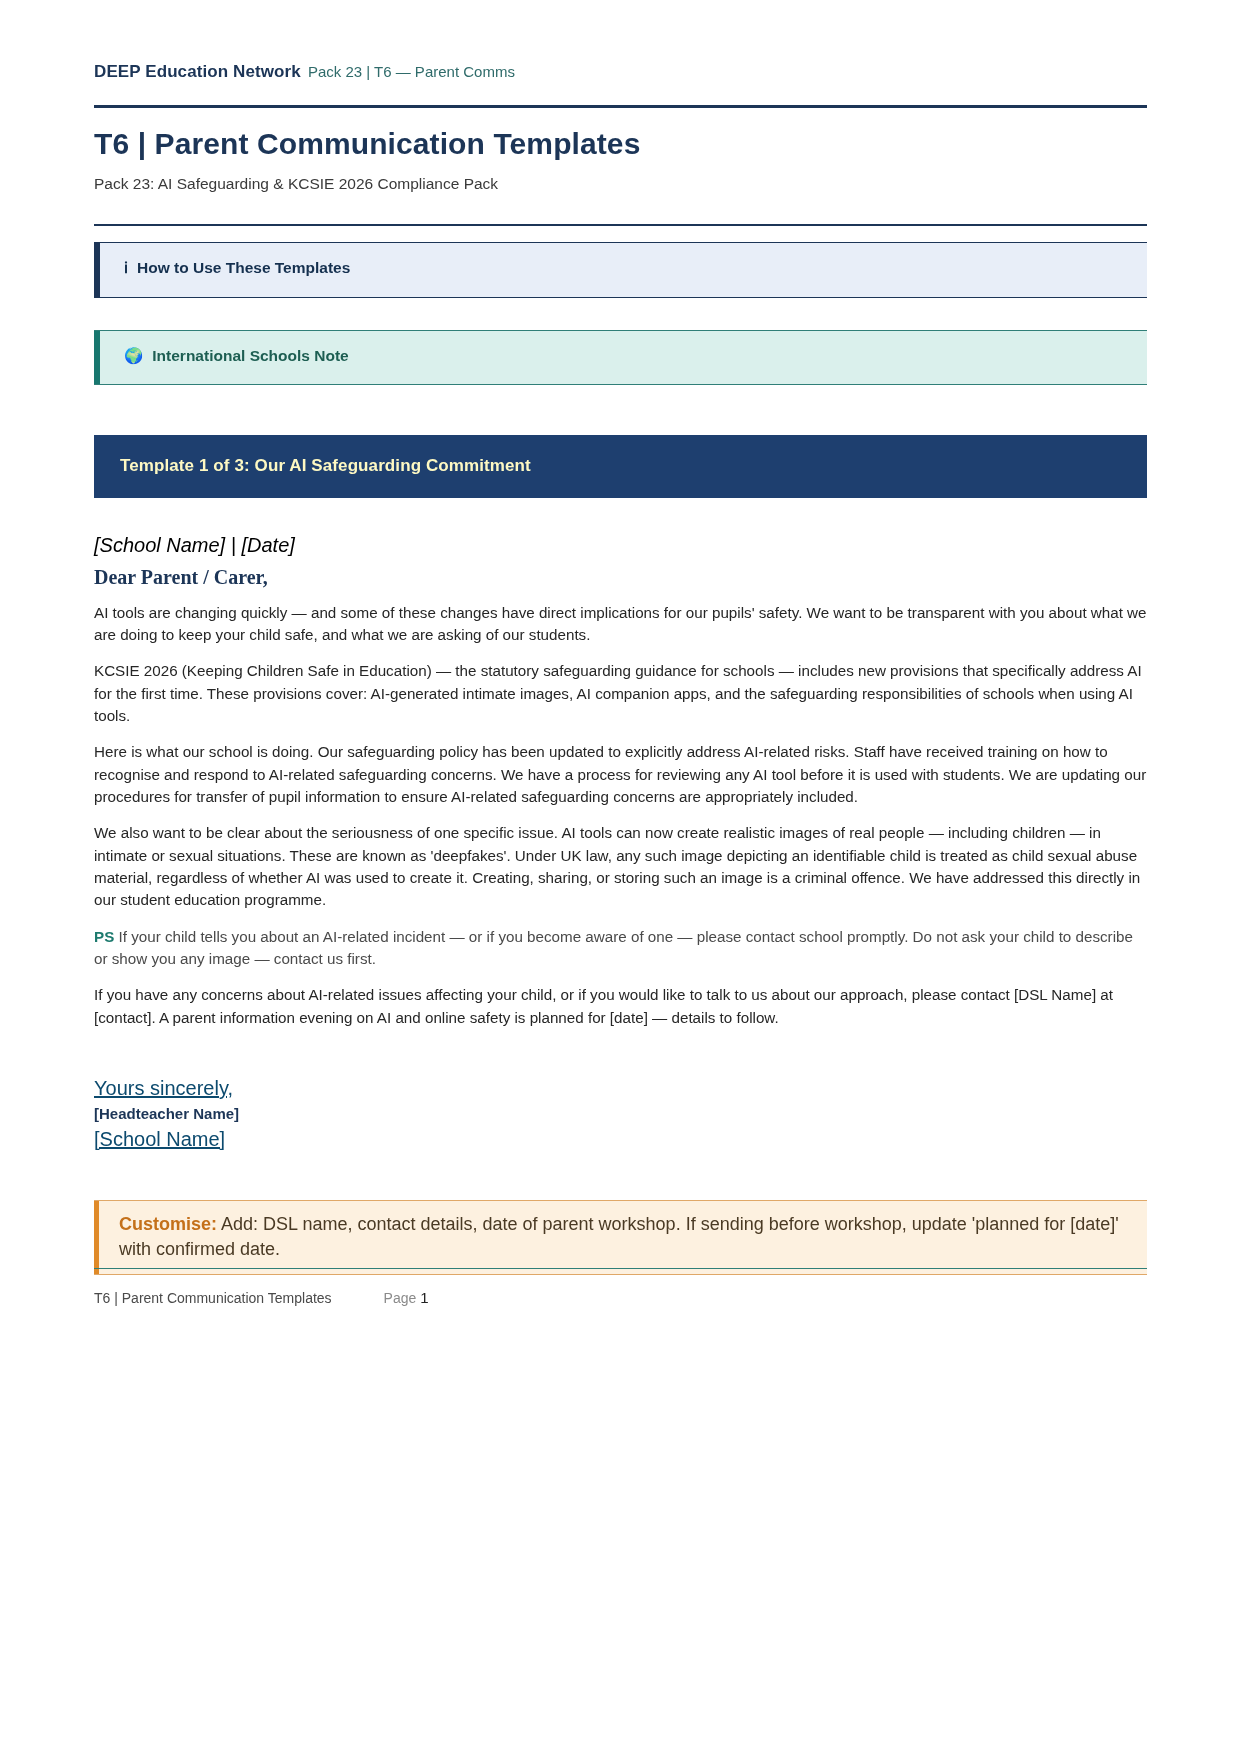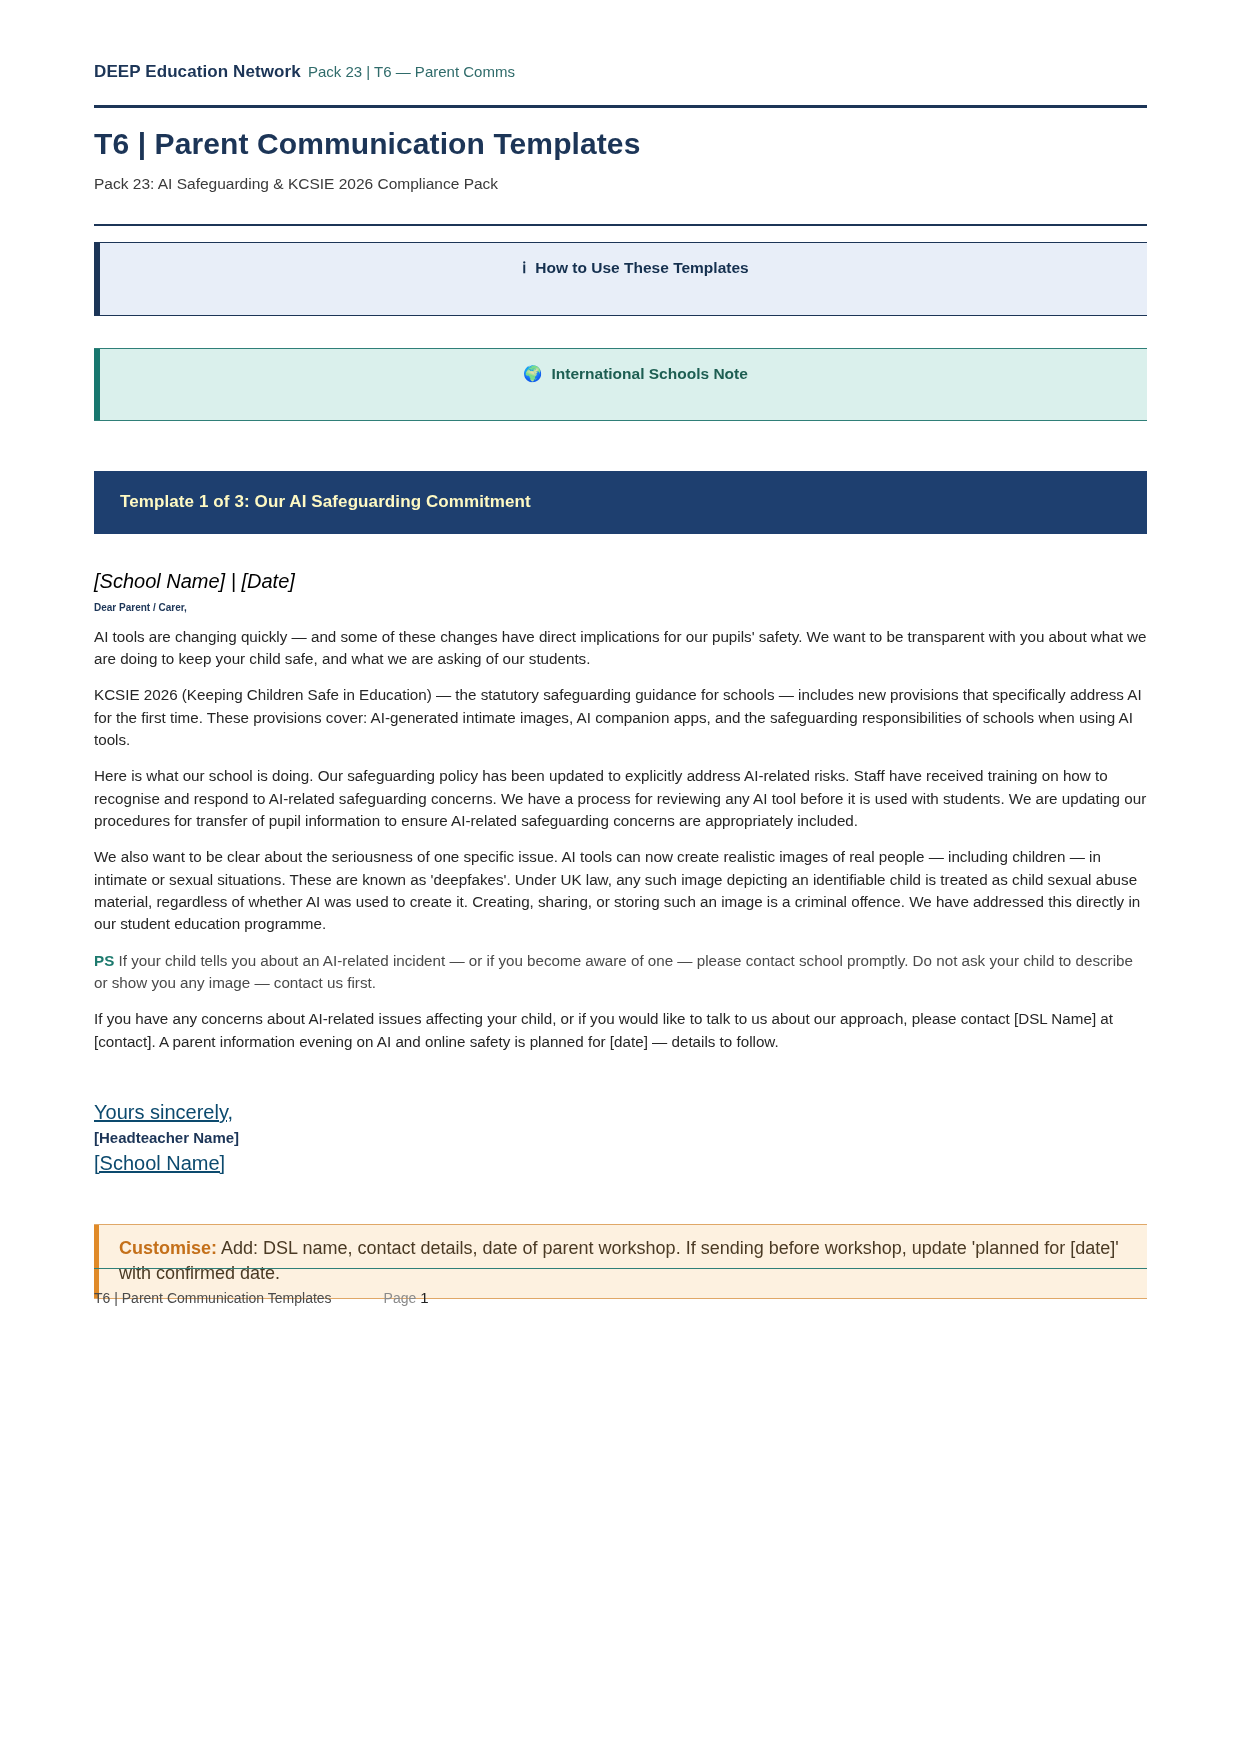--- a/index.html
+++ b/index.html
@@ -72,23 +72,22 @@
 
   .title-underline {
     border: 0;
     border-top: 2.5px solid #1c3557;
     margin: 31px 0 0 0;
   }
 
   
   .callout {
     box-sizing: border-box;
-    padding: 15px 0 36px 24px;
-    margin: 0;
-    text-align: center;
+    padding: 15px 0 18px 24px;
+    margin: 0;
   }
   .callout-info {
     background: #e8eef8;
     border-left: 6px solid #1c3557;
   }
   .callout-intl {
     background: #daf0ec;
     border-left: 6px solid #18776f;
   }
   .callout-title {
@@ -122,24 +121,25 @@
   .letter {
     margin-top: 36px;
   }
   .meta-line {
     font-size: 20px;
     font-style: italic;
     color: #000000;
     margin: 4px 0 9px 0;
   }
   .salutation {
-    font-size: 10px;
+    font-size: 20px;
     font-weight: bold;
     color: #1c3557;
     margin: 0 0 13px 0;
+    font-family: Liberation Serif, serif;
   }
   p.body {
     font-size: 15.2px;
     line-height: 1.47;
     color: #262626;
     margin: 0 0 14px 0;
     text-align: left;
   }
   .ps-label {
     color: #1d7a6e;

